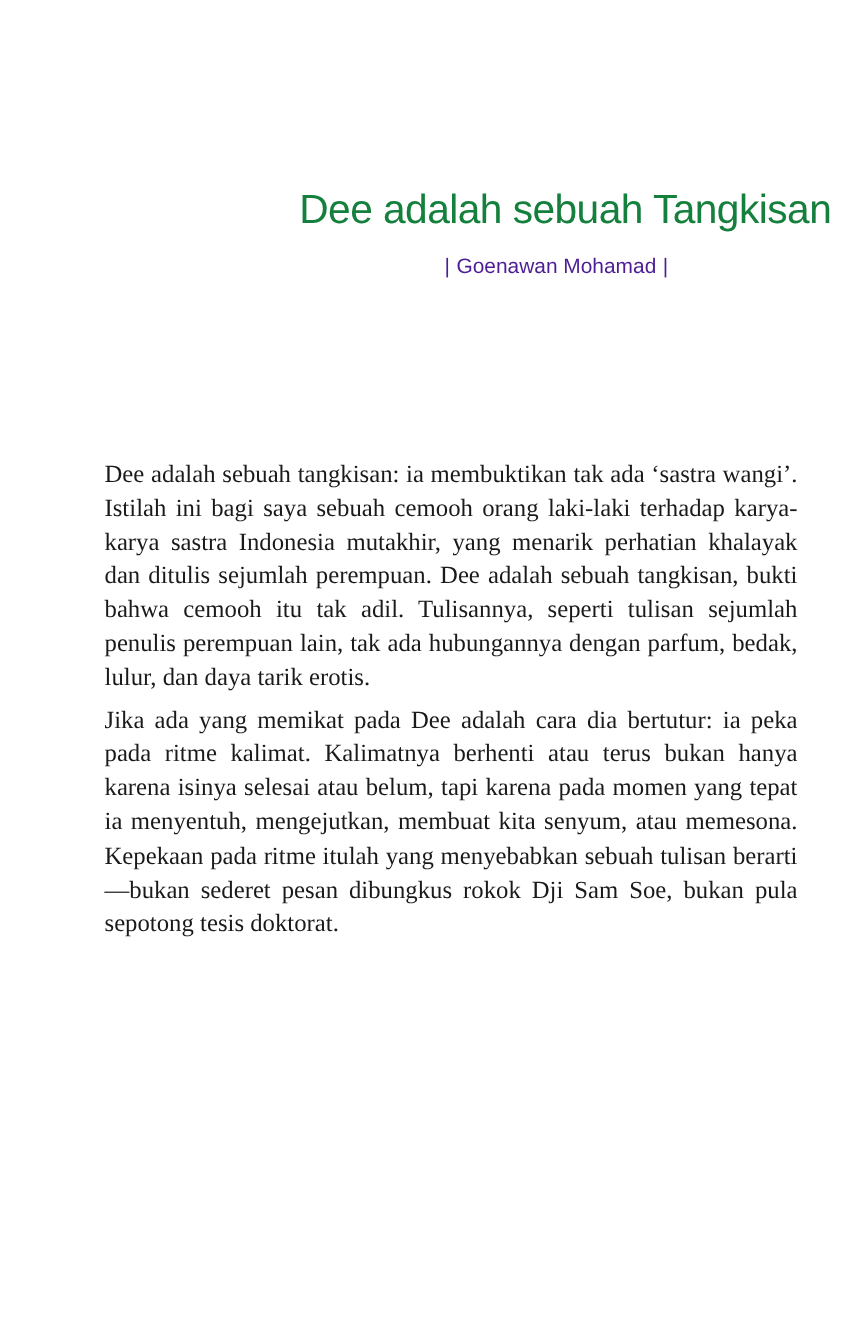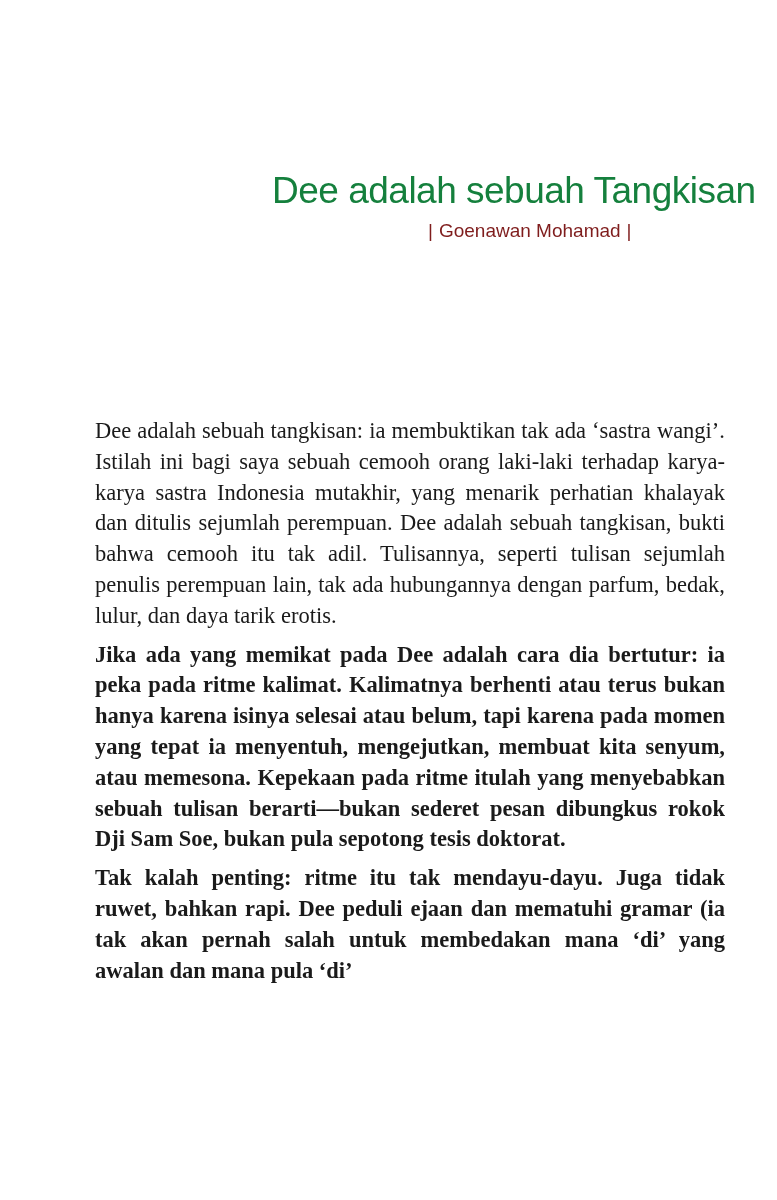--- a/index.html
+++ b/index.html
@@ -23,49 +23,47 @@
       font-size: 37px;
       font-weight: normal;
       letter-spacing: -0.5px;
       margin: 0;
       white-space: nowrap;
       color: #15803d;
     }
     .author {
       position: absolute;
       left: 398px;
-      top: 220px;
+      top: 232px;
       font-family: "Liberation Sans", "DejaVu Sans", sans-serif;
       font-size: 19px;
       white-space: nowrap;
-      color: #7f1d1d;
-      margin-left: 24px;
+      color: #4c1d95;
     }
     .author .bar { margin: 0 6px; }
     .body {
       position: absolute;
       left: 95px;
       top: 416px;
       width: 630px;
       font-size: 22.5px;
       line-height: 30.8px;
       text-align: justify;
     }
     .body p {
       margin: 0 0 8px 0;
     }
-    .body p.indent { text-indent: 0; font-weight: bold; }
+    .body p.indent { text-indent: 0; }
     .body p.first-indent { text-indent: 0; font-family: Liberation Serif, serif; }
   </style>
 </head>
 <body>
 
 <h1 class="title">Dee adalah sebuah Tangkisan</h1>
 
 <div class="author">
   <span class="bar">|</span><span>Goenawan Mohamad</span><span class="bar">|</span>
 </div>
 
 <div class="body">
   <p class="first-indent">Dee adalah sebuah tangkisan:  ia membuktikan tak ada ‘sastra wangi’. Istilah ini bagi saya sebuah cemooh orang laki-laki terhadap karya-karya sastra Indonesia mutakhir, yang menarik perhatian khalayak dan ditulis sejumlah perempuan. Dee adalah sebuah tangkisan, bukti bahwa cemooh itu tak adil. Tulisannya, seperti tulisan sejumlah penulis perempuan lain, tak ada hubungannya dengan parfum, bedak, lulur, dan daya tarik erotis.</p>
   <p class="indent">Jika ada yang memikat pada Dee adalah cara dia bertutur: ia peka pada ritme kalimat. Kalimatnya berhenti atau terus bukan hanya karena isinya selesai atau belum, tapi karena pada momen yang tepat ia menyentuh, mengejutkan, membuat kita senyum, atau memesona. Kepekaan pada ritme itulah yang menyebabkan sebuah tulisan berarti—bukan sederet pesan dibungkus rokok Dji Sam Soe, bukan pula sepotong tesis doktorat.</p>
-  <p class="indent">Tak kalah penting: ritme itu tak mendayu-dayu.  Juga tidak ruwet, bahkan rapi. Dee peduli ejaan dan mematuhi gramar (ia tak akan pernah salah untuk membedakan  mana ‘di’ yang awalan dan mana pula ‘di’</p>
 </div>
 
 </body></html>

